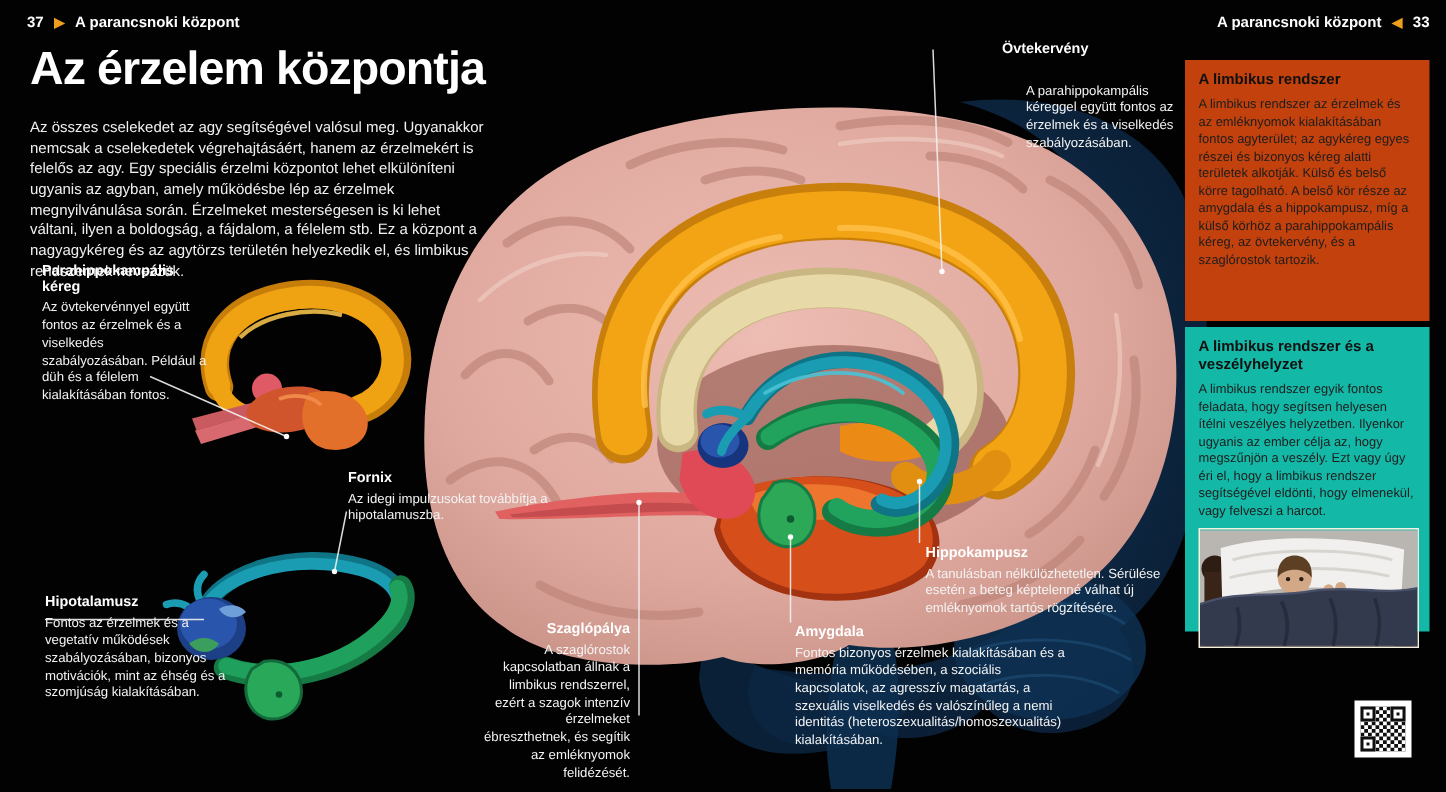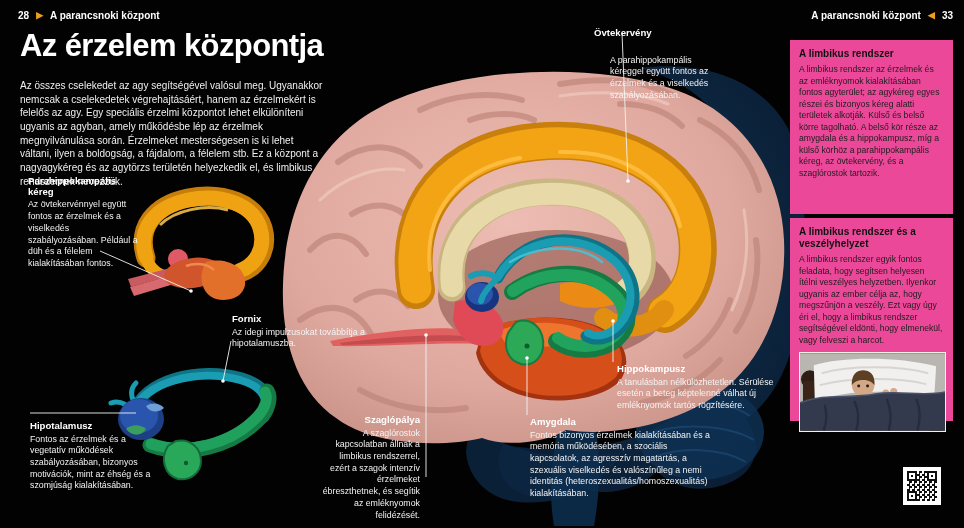--- a/index.html
+++ b/index.html
@@ -11,29 +11,29 @@
   .hdr-right{right:11px;}
   .tri{color:#f09e1d;font-size:9px;line-height:1;}
   
   .title{position:absolute;left:20px;top:28px;margin:0;font-size:31px;font-weight:bold;letter-spacing:-0.6px;color:#fff;}
   .intro{position:absolute;left:20px;top:79px;width:303px;margin:0;font-size:10px;line-height:1.37;color:#f0f0f0;}
   
   .callout{position:absolute;font-size:8.8px;line-height:1.33;color:#f3f3f3;}
   .callout h3{margin:0 0 2px 0;font-size:9.6px;line-height:1.12;font-weight:bold;color:#fff;}
   .co-para{left:28px;top:176px;width:110px;}
   .co-fornix{left:232px;top:314px;width:140px;}
-  .co-hypo{left:30px;top:421px;width:128px;}
+  .co-hypo{left:30px;top:397px;width:128px;}
   .co-szag{left:318px;top:415px;width:102px;text-align:right;}
   .co-amyg{left:530px;top:417px;width:180px;}
   .co-hippo{left:617px;top:364px;width:175px;}
-  .co-ovt{left:594px;top:28px;width:148px;}
+  .co-ovt{left:668px;top:28px;width:148px;}
   
   .sidebox{position:absolute;left:790px;width:163px;box-sizing:border-box;padding:8px 9px;color:#1d1d1d;}
-  .box1{top:40px;height:174px;background:#ec4899;}
-  .box2{top:218px;height:203px;background:#ec4899;}
+  .box1{top:40px;height:174px;background:#c2410c;}
+  .box2{top:218px;height:203px;background:#14b8a6;}
   .sidebox h3{margin:0 0 4px 0;font-size:10px;line-height:1.22;font-weight:bold;color:#101010;}
   .sidebox p{margin:0;font-size:8.6px;line-height:1.34;}
   .photo{display:block;margin-top:5px;width:145px;height:78px;border:1px solid #f7f0e2;}
   
   .qr{position:absolute;left:903px;top:467px;width:38px;height:38px;background:#fff;box-sizing:border-box;padding:4px;}
   .qr-inner{position:relative;width:100%;height:100%;
             background:repeating-conic-gradient(#101010 0% 25%, #fff 0% 50%);background-size:5px 5px;}
   .finder{position:absolute;width:10px;height:10px;border:2px solid #101010;background:#fff;box-sizing:border-box;}
   .finder::before{content:"";position:absolute;left:2px;top:2px;width:2px;height:2px;background:#101010;}
   .f-tl{left:0;top:0}.f-tr{right:0;top:0}.f-bl{left:0;bottom:0}
@@ -176,21 +176,21 @@
       <circle cx="191" cy="291" r="1.8"></circle>
       <circle cx="223" cy="381" r="1.8"></circle>
       <circle cx="426" cy="335" r="1.8"></circle>
       <circle cx="527" cy="358" r="1.8"></circle>
       <circle cx="613" cy="321" r="1.8"></circle>
       <circle cx="628" cy="181" r="1.8"></circle>
     </g>
   </svg>
 
   <div class="hdr hdr-left">
-    <span>28</span>
+    <span>37</span>
     <span class="tri">▶</span>
     <span>A parancsnoki központ</span>
   </div>
   <div class="hdr hdr-right">
     <span>A parancsnoki központ</span>
     <span class="tri">◀</span>
     <span>33</span>
   </div>
 
   <h1 class="title">Az érzelem központja</h1>

